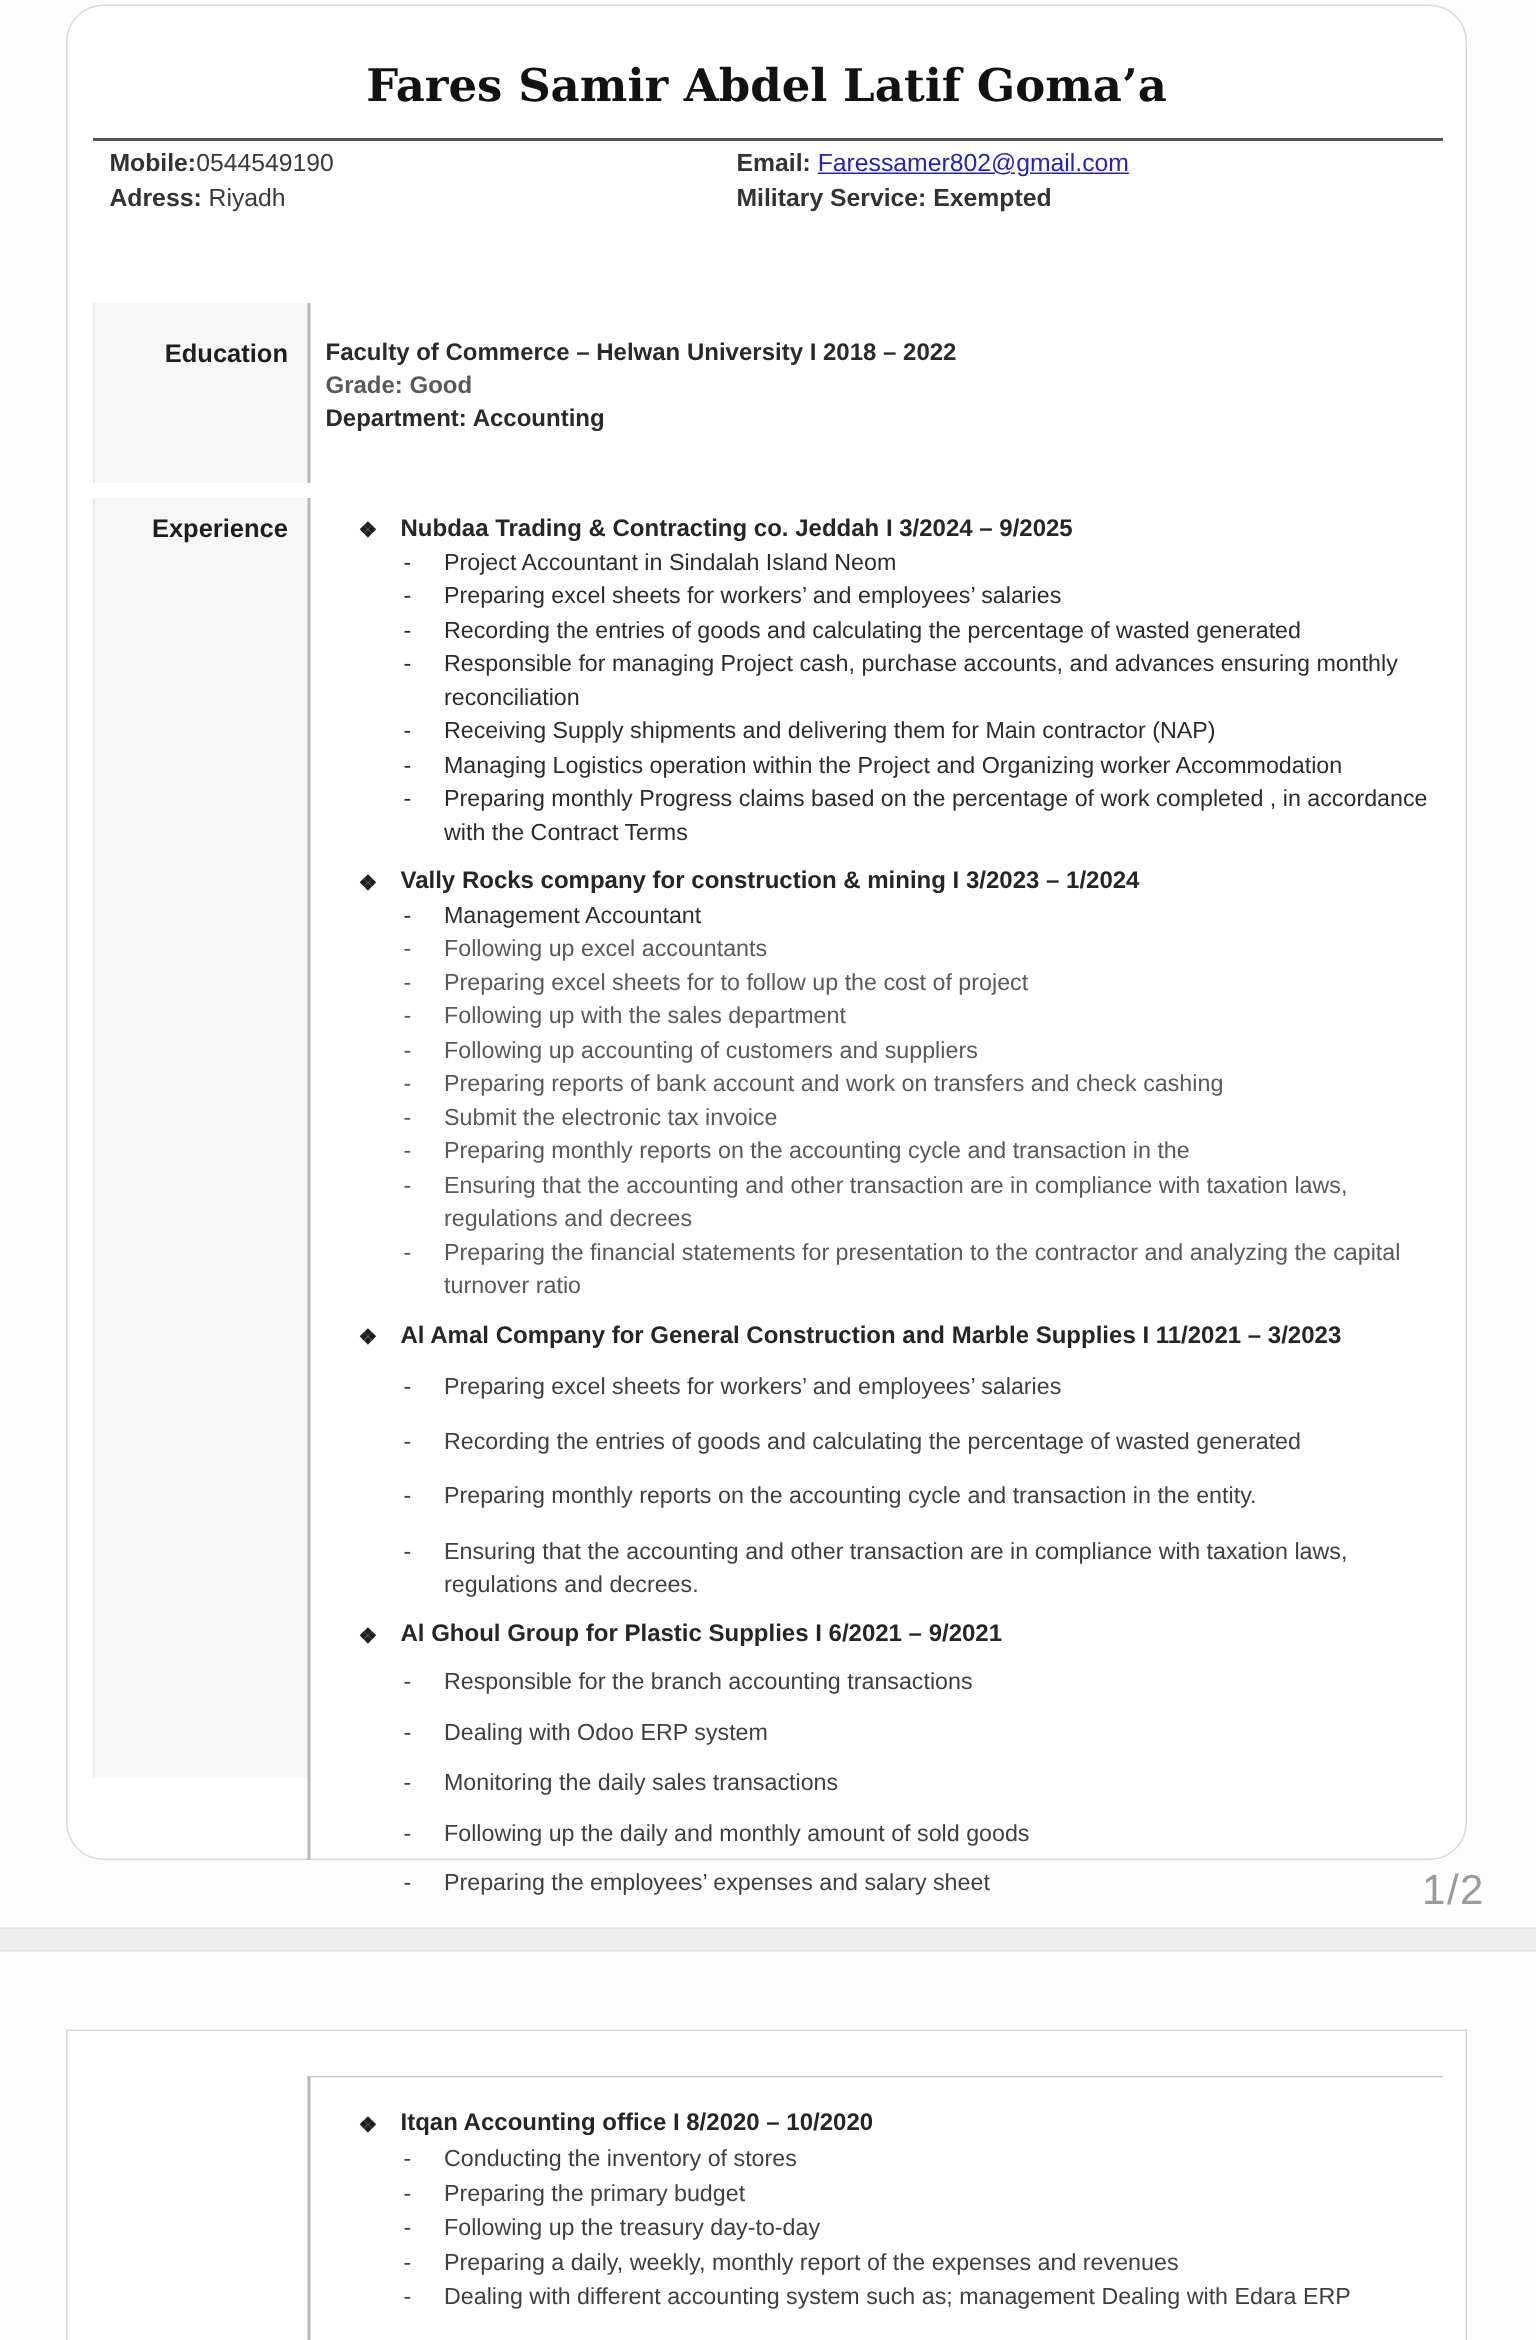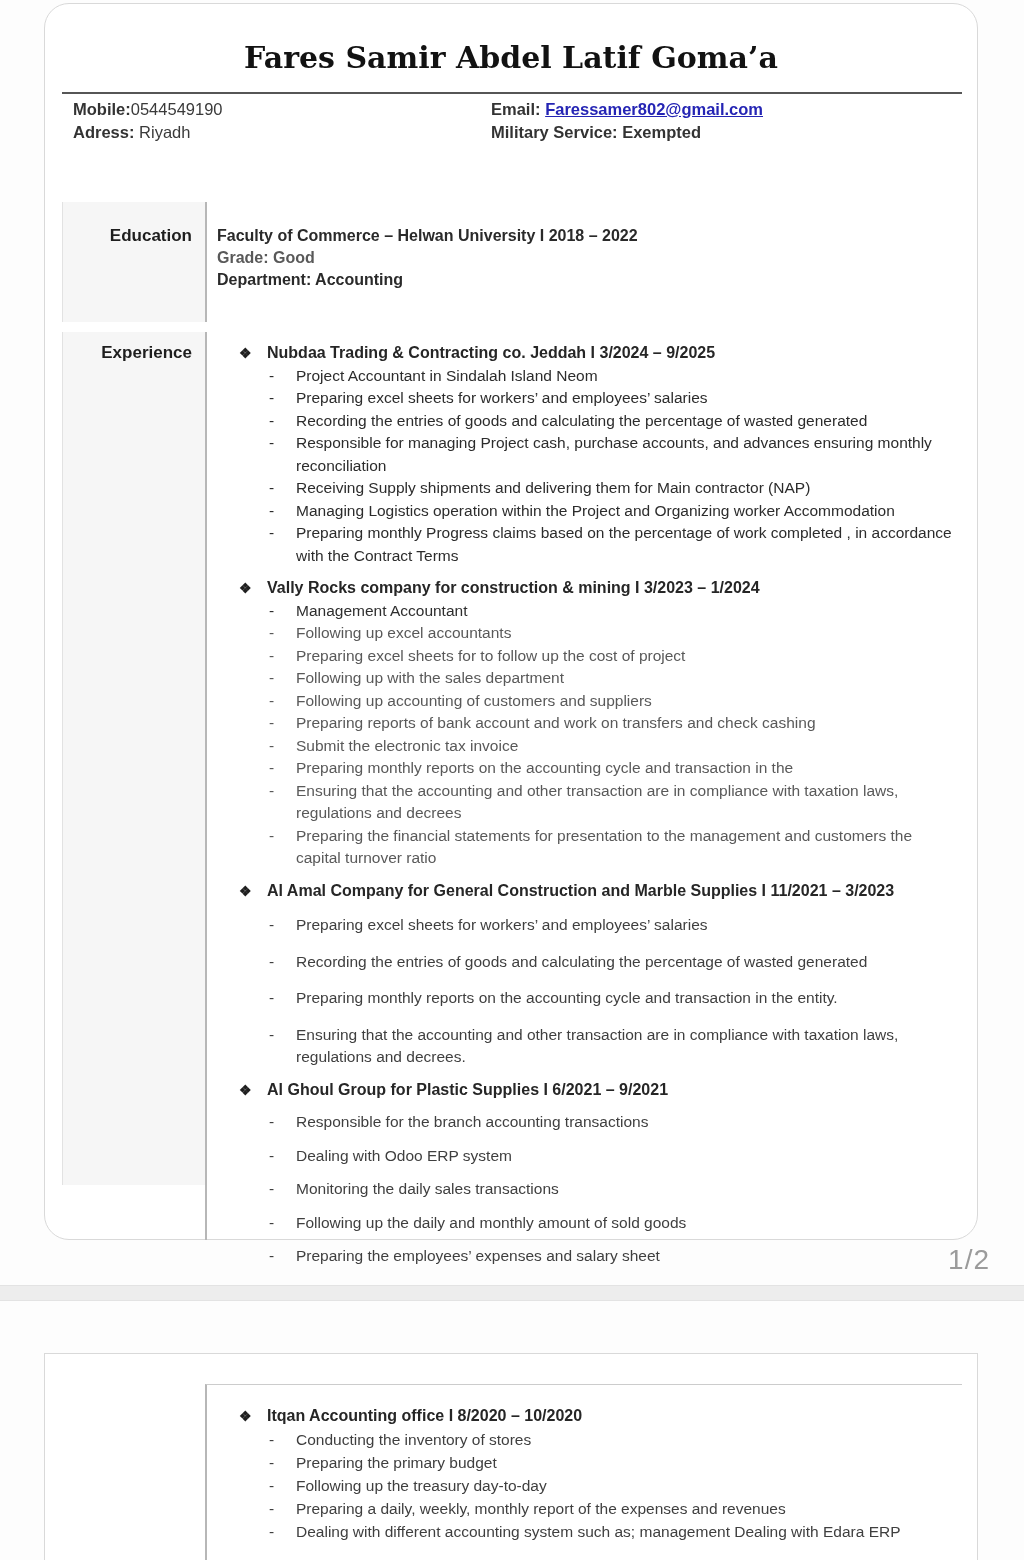--- a/index.html
+++ b/index.html
@@ -34,21 +34,21 @@
     position:absolute; top:34px; left:0; right:0; text-align:center;
     font-family:"DejaVu Serif","Liberation Serif",serif;
     font-size:30px; font-weight:bold; color:#121212; line-height:40px;
   }
   .header-rule {
     position:absolute; top:88px; left:17px; width:900px; height:2px; background:#565656;
   }
   .contact-left  { position:absolute; top:94px; left:28px;  font-size:16.5px; line-height:23px; color:#3a3a3a; }
   .contact-right { position:absolute; top:94px; left:446px; font-size:16.5px; line-height:23px; color:#3a3a3a; }
   .contact-left b, .contact-right b { color:#333; }
-  .email-link { font-weight:bold; text-decoration:underline;margin-top:48px; }
+  .email-link { font-weight:normal; text-decoration:underline;margin-top:48px; }
 
   
   .edu-row, .exp-row { position:absolute; left:17px; width:900px; }
   .edu-row { top:198px; height:120px; }
   .exp-row { top:328px; height:908px; }
 
   .label-cell {
     position:absolute; left:0; top:0; width:143px;
     background:#f6f6f6; border-left:1px solid #e2e2e2;
     text-align:right;
@@ -198,21 +198,21 @@
               <div class="bullet">
                 <span class="dash">-</span>
                 <span class="btext">Preparing monthly reports on the accounting cycle and transaction in the</span>
               </div>
               <div class="bullet">
                 <span class="dash">-</span>
                 <span class="btext">Ensuring that the accounting and other transaction are in compliance with taxation laws, regulations and decrees</span>
               </div>
               <div class="bullet">
                 <span class="dash">-</span>
-                <span class="btext">Preparing the financial statements for presentation to the management and   customers the capital turnover ratio</span>
+                <span class="btext">Preparing the financial statements for presentation to the contractor and   analyzing the capital turnover ratio</span>
               </div>
             </div>
           </div>
           <div class="job">
             <div class="job-header" style="margin-bottom: 12px;">
               <span class="job-marker">❖</span>
               <span class="job-title">Al Amal Company for General Construction and Marble Supplies I 11/2021 – 3/2023</span>
             </div>
             <div class="bullets tone-medium" style="row-gap: 14px;">
               <div class="bullet">

